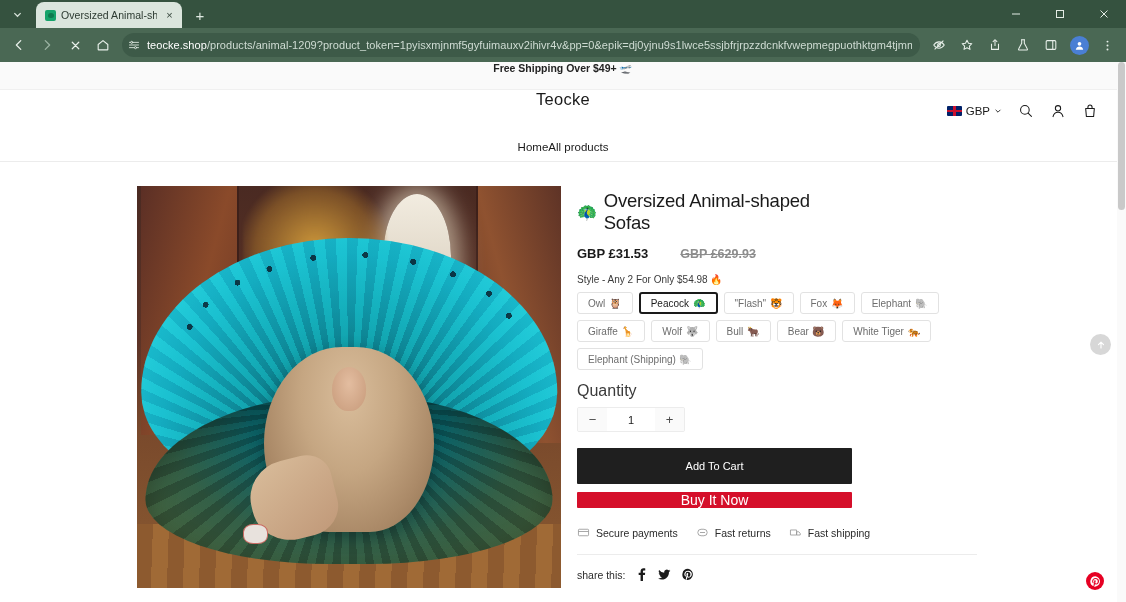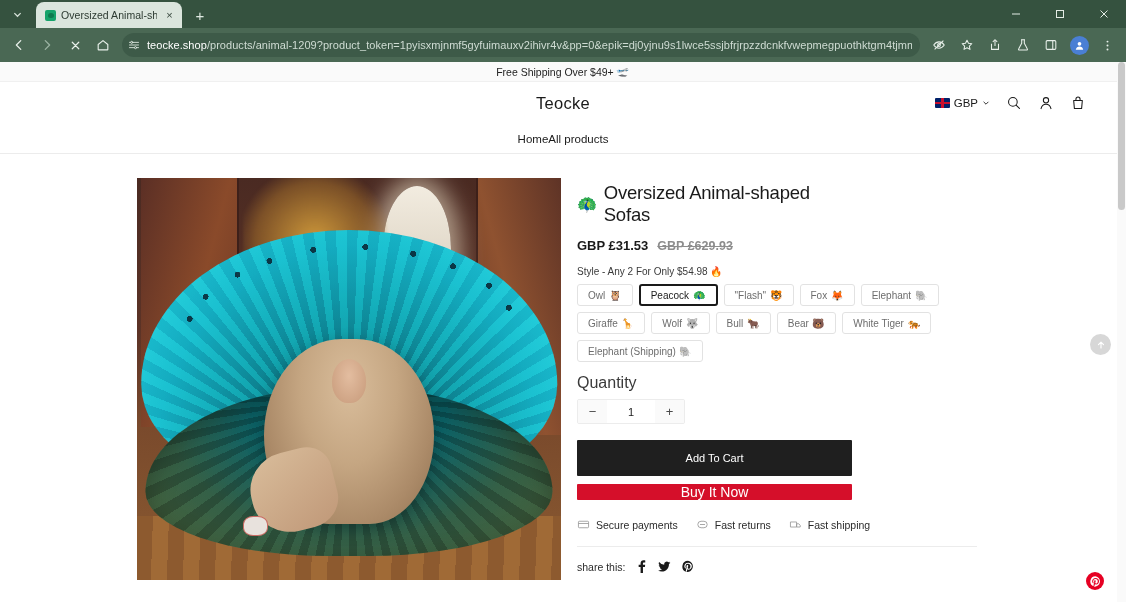--- a/index.html
+++ b/index.html
@@ -82,28 +82,29 @@
     width: 19px; height: 19px; border-radius: 50%; background: #4a7fd4;
     display: flex; align-items: center; justify-content: center;
   }
 
   
   .viewport {
     flex: 1; background: #fff; position: relative; overflow: hidden;
   }
 
   .announce {
-    height: 20px; background: #fafafa; display: flex; align-items: center;
+    height: 28px; background: #fafafa; display: flex; 
     justify-content: center; font-size: 10.5px; color: #222; gap: 3px;
     border-bottom: 1px solid #f0f0f0;
+    font-weight: bold;
   }
 
   .site-header {
-    height: 42px; display: flex; align-items: center; position: relative;
-    padding: 0 40px;
+    height: 42px; display: flex; position: relative;
+    padding: 0 28px;
   }
   .logo {
     position: absolute; left: 0; right: 0; text-align: center;
     font-size: 16.5px; color: #1a1a1a; letter-spacing: .3px; pointer-events: none;
   }
   .header-right {
     margin-left: auto; display: flex; align-items: center; gap: 16px;
     position: relative; z-index: 2;
   }
   .currency { display: flex; align-items: center; gap: 4px; font-size: 11.5px; color: #1a1a1a; }
@@ -254,21 +255,21 @@
   .details { width: 280px; padding-top: 4px; }
 
   .prod-title {
     font-size: 18.5px; font-weight: 400; color: #1a1a1a; line-height: 1.2;
     display: flex; align-items: center; gap: 7px; letter-spacing: -.2px;
   }
   .title-emoji { font-size: 16px; }
 
   .prices { margin-top: 12px; display: flex; align-items: baseline; gap: 9px; }
   .price-now { font-size: 13px; font-weight: 700; color: #1a1a1a; }
-  .price-was { font-size: 12.5px; font-weight: 700; color: #8d8d8d; text-decoration: line-through; }
+  .price-was { font-size: 12.5px; font-weight: 700; color: #8d8d8d; text-decoration: line-through; margin-left: 23px; }
 
   .style-label { margin-top: 13px; font-size: 10px; color: #3a3a3a; }
 
   .variants { margin-top: 7px; display: flex; flex-wrap: wrap; gap: 6px; width: 382px; }
   .variant {
     border: 1px solid #e2e2e2; background: #fff; border-radius: 3px;
     height: 22px; padding: 0 10px; font-size: 10px; color: #6d6d6d;
     display: inline-flex; align-items: center; gap: 4px; white-space: nowrap;
   }
   .variant.selected {

